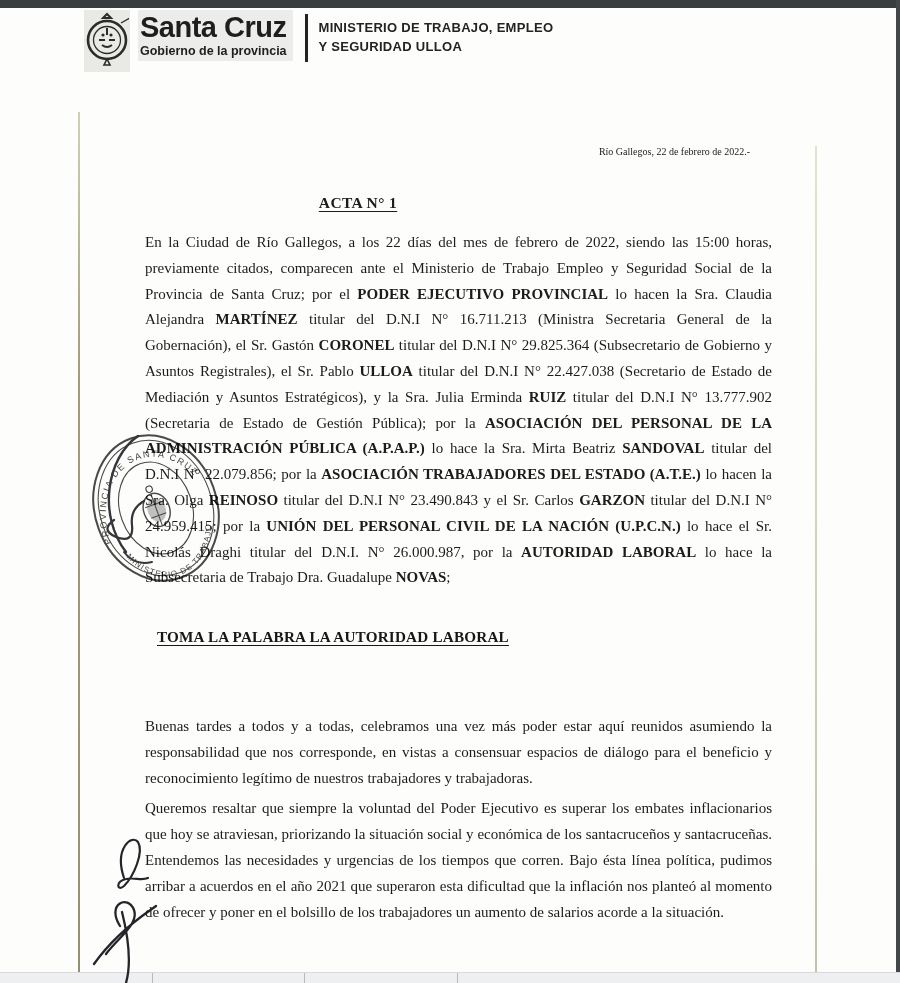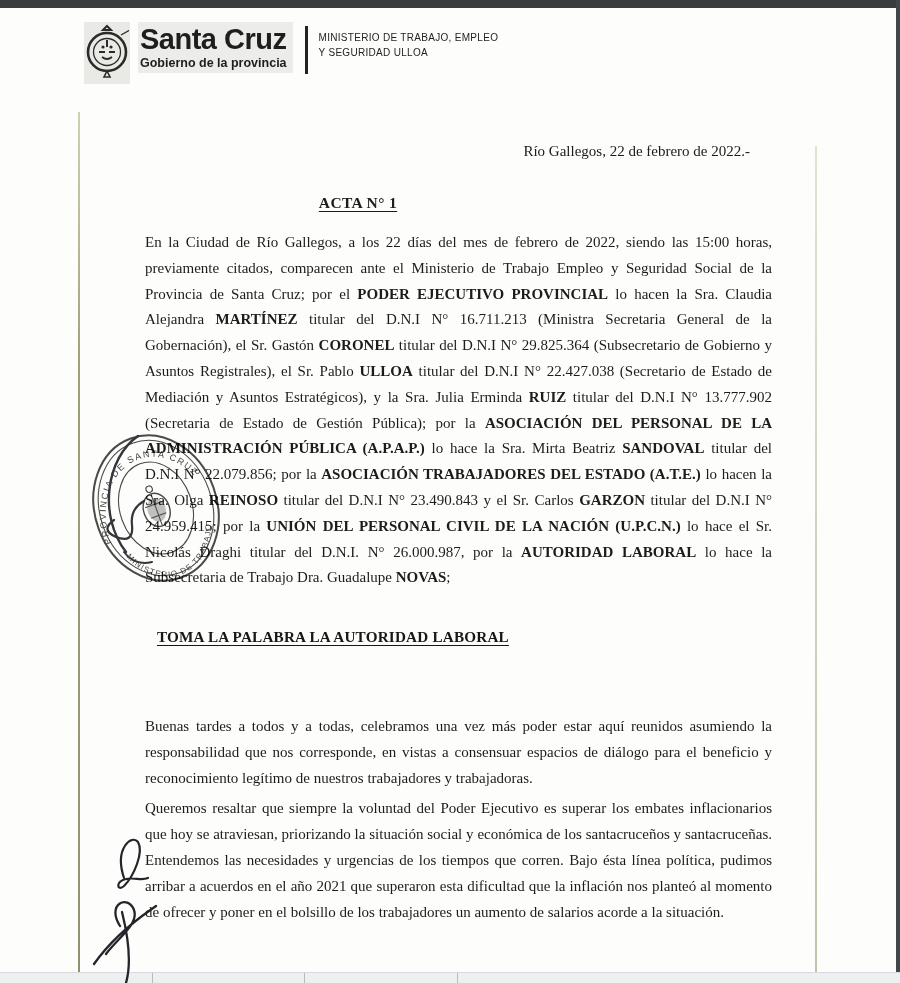--- a/index.html
+++ b/index.html
@@ -18,34 +18,34 @@
   .edge-right  { position:absolute; right:0; top:0; width:4px; height:983px; background:#42474a; }
   .fold-left   { position:absolute; left:78px; top:112px; width:2px; bottom:10px;
                  background:linear-gradient(#c9c8a6, #8f8d64 30%, #7f7d58); opacity:.85; }
   .fold-right  { position:absolute; left:815px; top:146px; width:2px; bottom:10px;
                  background:linear-gradient(#d8d5bd, #aaa787); opacity:.7; }
   .bottom-strip{ position:absolute; left:0; right:0; bottom:0; height:11px;
                  background:#edeff0; border-top:1px solid #d8dadb; }
   .tick { position:absolute; bottom:0; width:1px; height:10px; background:#b7babc; }
 
   
-  .header { position:absolute; left:84px; top:22px; display:flex; align-items:flex-start;
+  .header { position:absolute; left:84px; top:10px; display:flex; align-items:flex-start;
             font-family:"Liberation Sans", sans-serif; color:#232321; }
   .seal-box { width:46px; height:62px; margin-right:8px; background:#e9e9e6; display:flex;
               align-items:center; justify-content:center; }
   .brand { background:#ececea; padding:2px 6px 3px 2px; }
   .brand-title { font-size:29px; font-weight:bold; letter-spacing:-0.5px; line-height:30px; color:#1e1e1c; }
   .brand-sub   { font-size:12.5px; font-weight:bold; margin-top:2px; color:#1e1e1c; }
   .header-divider { width:3px; height:48px; background:#232322; margin:4px 11px 0 12px; }
-  .ministry { padding-top:9px; font-size:10px; font-weight:normal; line-height:1.45;
+  .ministry { padding-top:9px; font-size:13px; font-weight:bold; line-height:1.45;
               letter-spacing:.3px; color:#232321; }
 
   
   .dateline { position:absolute; top:141px; right:150px; text-align:right;
-              font-size:15px; line-height:21px; color:#1b1b1a; }
+              font-size:10px; line-height:21px; color:#1b1b1a; }
   .doc-title { position:absolute; top:194px; left:0; width:716px; text-align:center; }
   .doc-title span { font-weight:bold; font-size:15.5px; letter-spacing:.4px;
               text-decoration:underline; text-underline-offset:3px; }
 
   .block { position:absolute; left:145px; width:627px; }
   .block p { margin:0; text-align:justify; font-size:15px; line-height:25.8px; color:#1c1c1b; }
   .block h2 { margin:12px; font-size:15.2px; font-weight:bold; line-height:26px; letter-spacing:.2px;
               text-decoration:underline; text-underline-offset:3px; color:#171716; }
   .b { font-weight:bold; }
 

